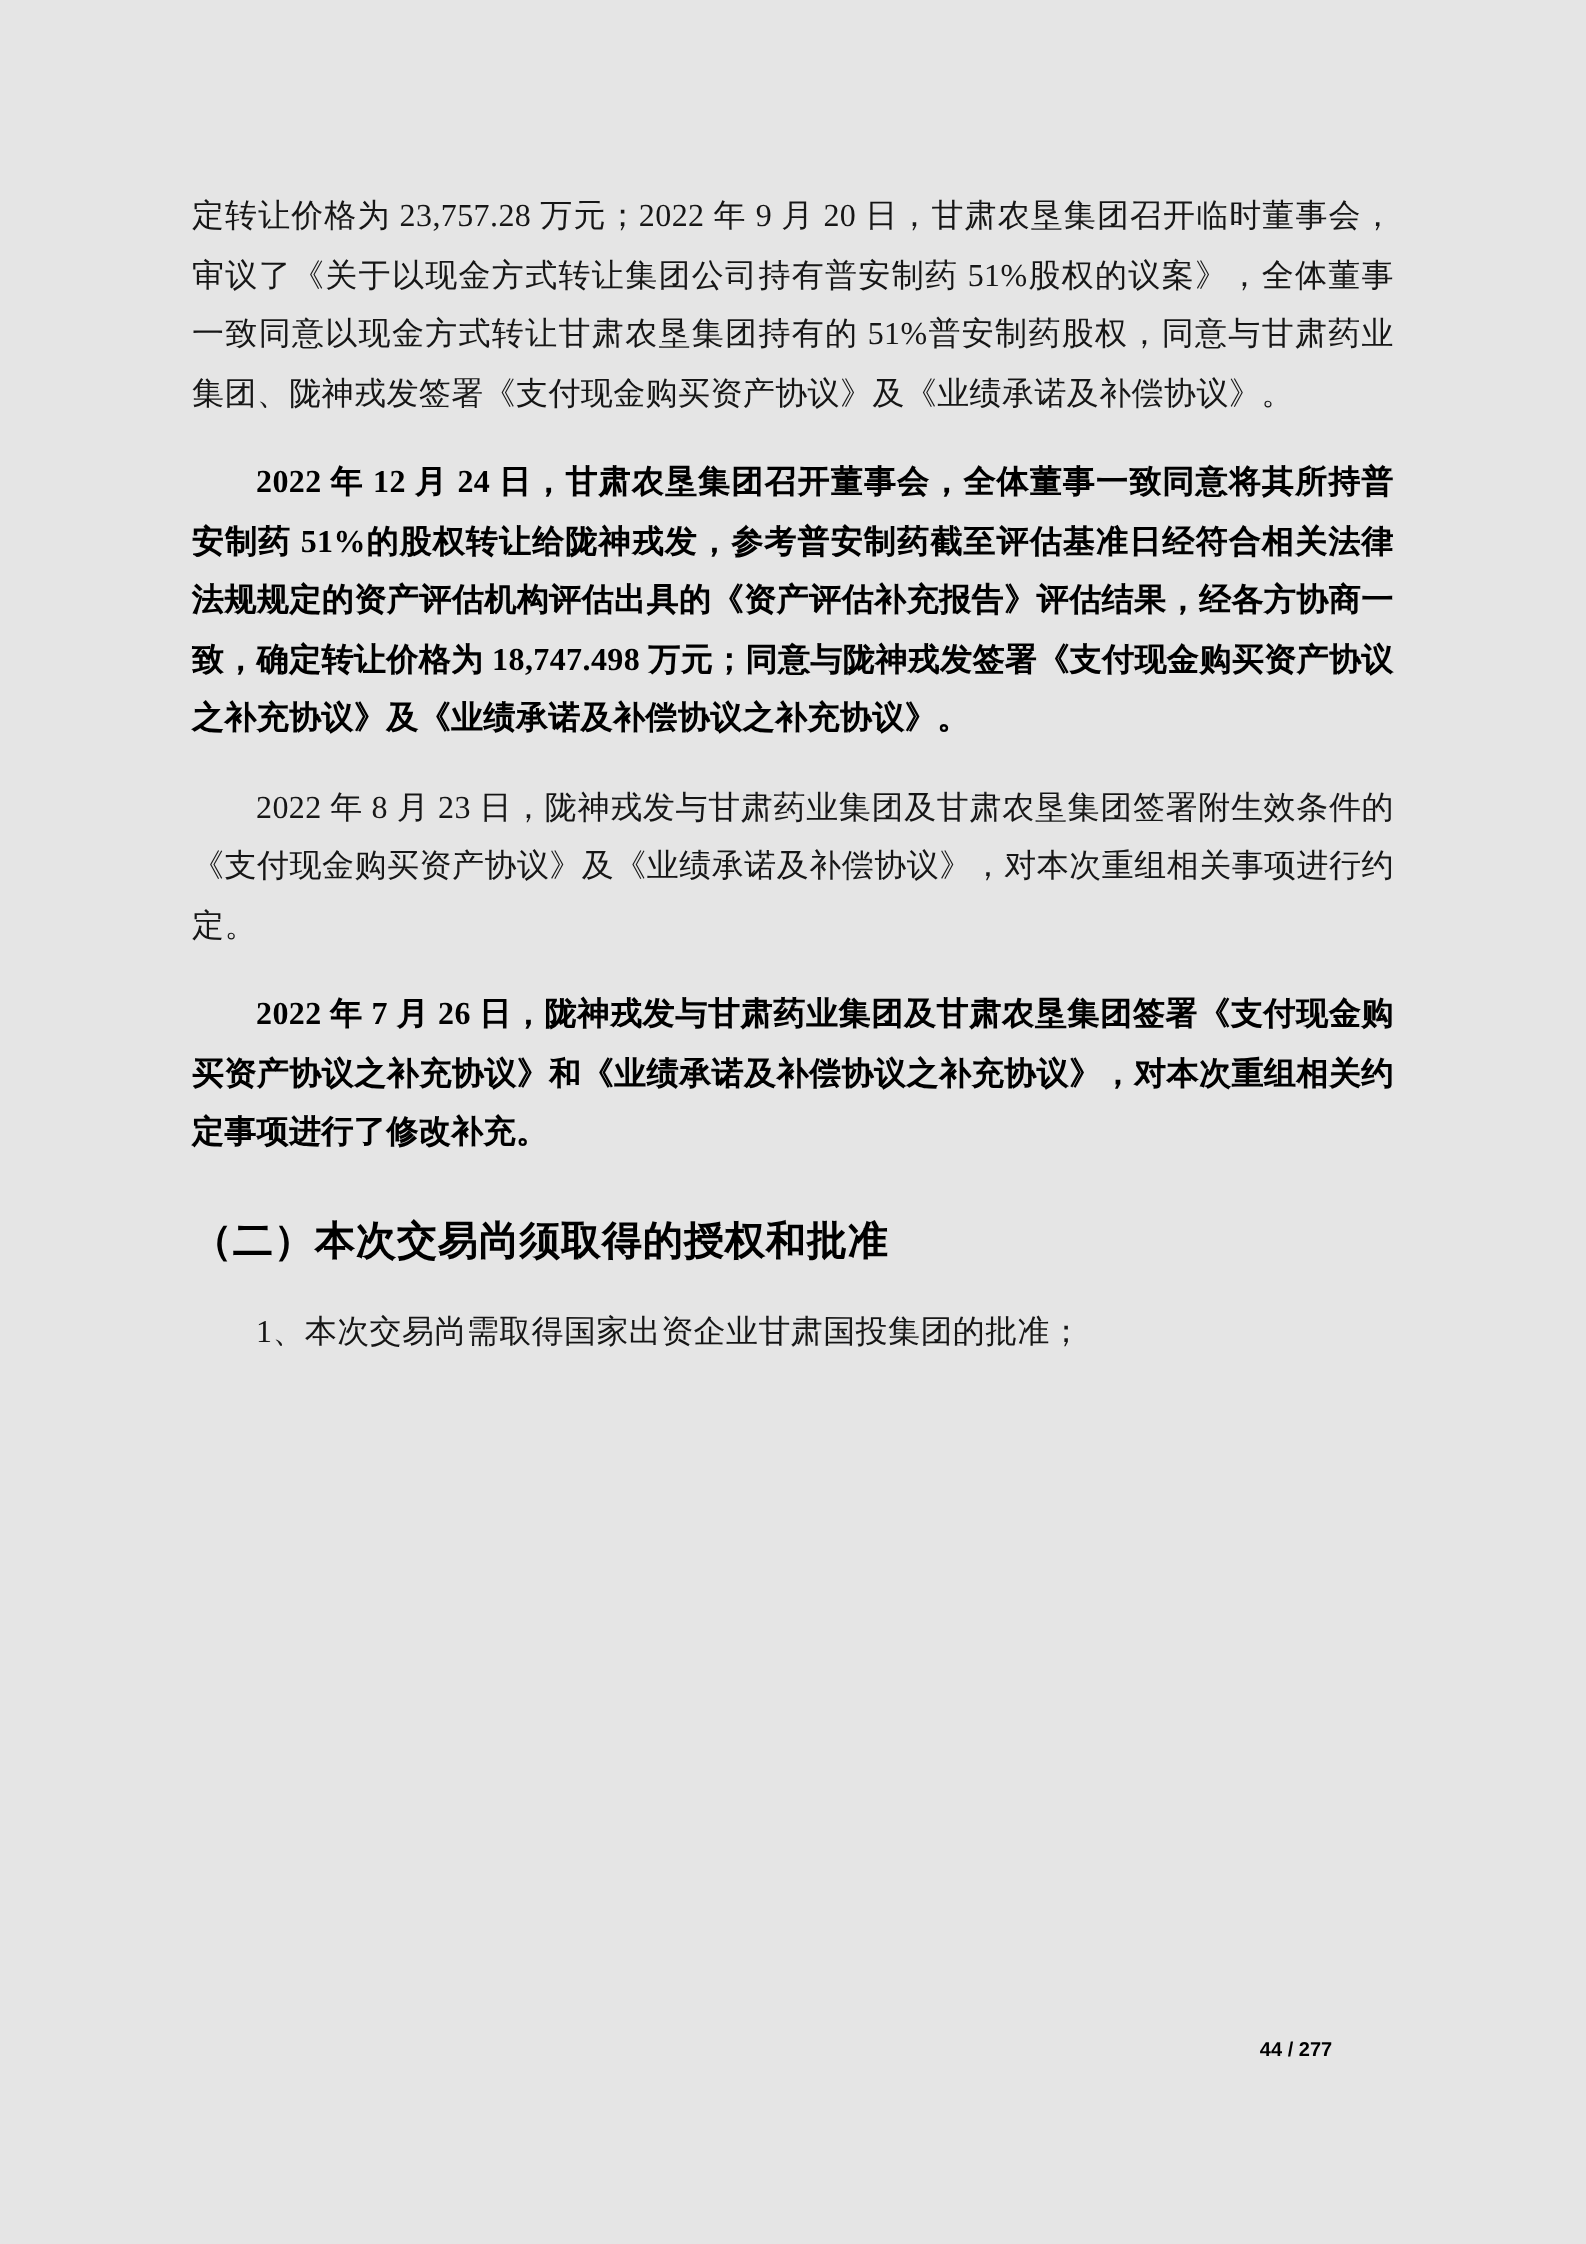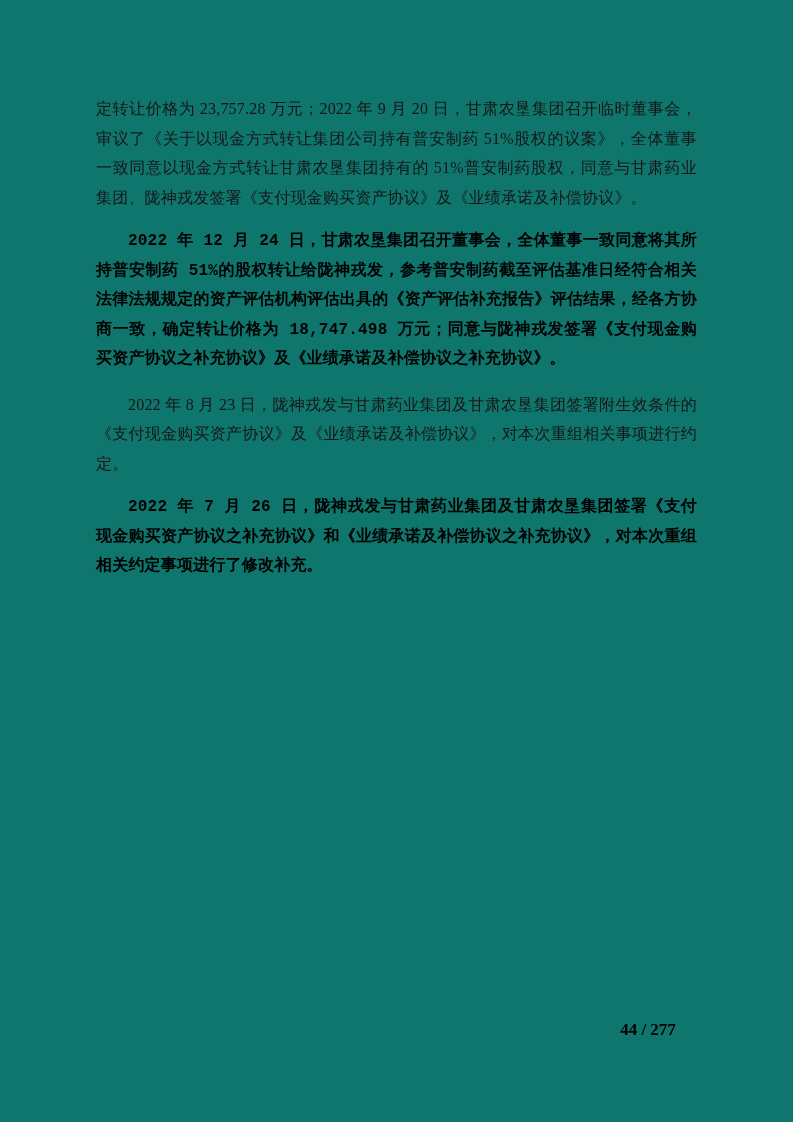--- a/index.html
+++ b/index.html
@@ -4,21 +4,21 @@
 <style>
   html, body {
     margin: 0;
     padding: 0;
     background: #ffffff;
   }
   .page {
     position: relative;
     width: 793px;
     height: 1122px;
-    background: #0f766e;
+    background: #e5e5e5;
     overflow: hidden;
     font-family: "Liberation Serif", serif;
   }
   .content {
     position: absolute;
     left: 96px;
     top: 94px;
     width: 601px;
   }
   .para {
@@ -28,47 +28,48 @@
     text-align: justify;
     margin: 0 0 15px 0;
     letter-spacing: 0.2px;
   }
   .indent {
     text-indent: 32px;
   }
   .kai-bold {
     font-weight: 700;
     color: #000000;
-    font-family: Liberation Mono, monospace;
   }
   .section-heading {
     font-family: "Liberation Sans", sans-serif;
     font-size: 20px;
     font-weight: 700;
     color: #000000;
     line-height: 30px;
     margin: 24px 0 16px 0;
     letter-spacing: 0.5px;
   }
   .page-footer {
     position: absolute;
     top: 1020px;
     left: 598px;
     width: 100px;
     text-align: center;
-    font-family: Liberation Serif, serif;
-    font-size: 17px;
+    font-family: Liberation Sans, sans-serif;
+    font-size: 10px;
     font-weight: 700;
     color: #000000;
   }
 </style>
 </head>
 <body>
 
 <div class="page">
   <div class="content">
     <p class="para">定转让价格为 23,757.28 万元；2022 年 9 月 20 日，甘肃农垦集团召开临时董事会，审议了《关于以现金方式转让集团公司持有普安制药 51%股权的议案》，全体董事一致同意以现金方式转让甘肃农垦集团持有的 51%普安制药股权，同意与甘肃药业集团、陇神戎发签署《支付现金购买资产协议》及《业绩承诺及补偿协议》。</p>
     <p class="para indent kai-bold">2022 年 12 月 24 日，甘肃农垦集团召开董事会，全体董事一致同意将其所持普安制药 51%的股权转让给陇神戎发，参考普安制药截至评估基准日经符合相关法律法规规定的资产评估机构评估出具的《资产评估补充报告》评估结果，经各方协商一致，确定转让价格为 18,747.498 万元；同意与陇神戎发签署《支付现金购买资产协议之补充协议》及《业绩承诺及补偿协议之补充协议》。</p>
     <p class="para indent">2022 年 8 月 23 日，陇神戎发与甘肃药业集团及甘肃农垦集团签署附生效条件的《支付现金购买资产协议》及《业绩承诺及补偿协议》，对本次重组相关事项进行约定。</p>
     <p class="para indent kai-bold">2022 年 7 月 26 日，陇神戎发与甘肃药业集团及甘肃农垦集团签署《支付现金购买资产协议之补充协议》和《业绩承诺及补偿协议之补充协议》，对本次重组相关约定事项进行了修改补充。</p>
+    <h2 class="section-heading">（二）本次交易尚须取得的授权和批准</h2>
+    <p class="para indent">1、本次交易尚需取得国家出资企业甘肃国投集团的批准；</p>
   </div>
   <div class="page-footer">44 / 277</div>
 </div>
 
 </body></html>

